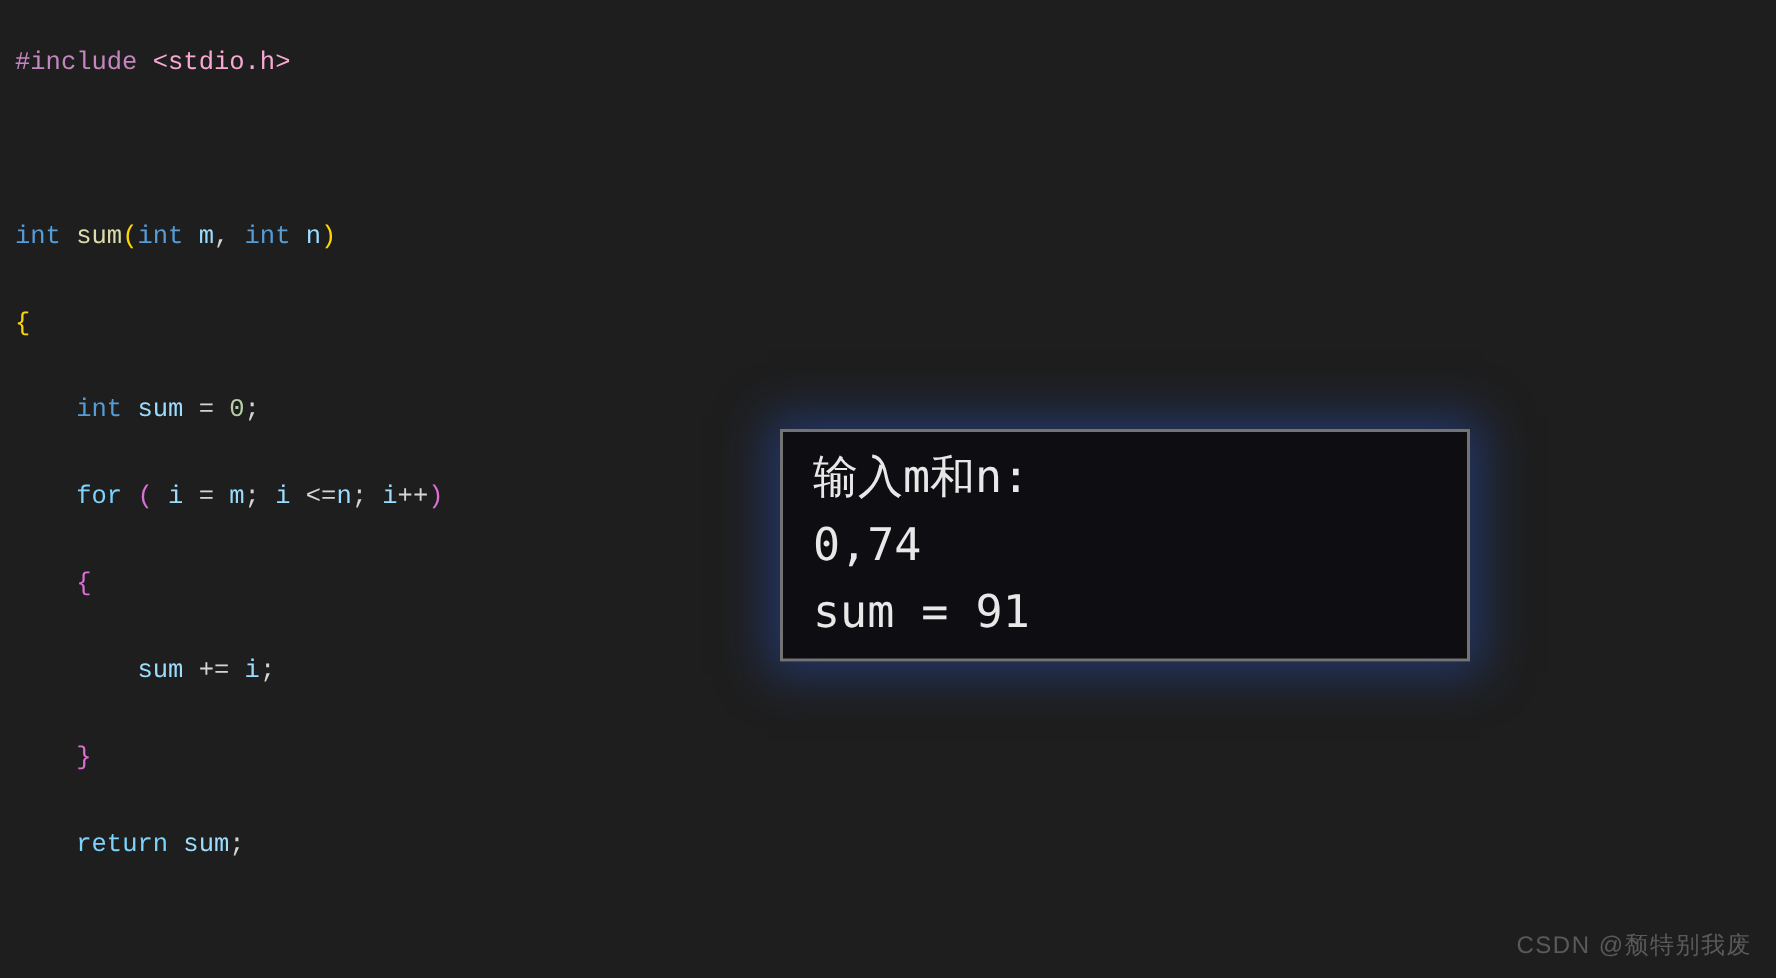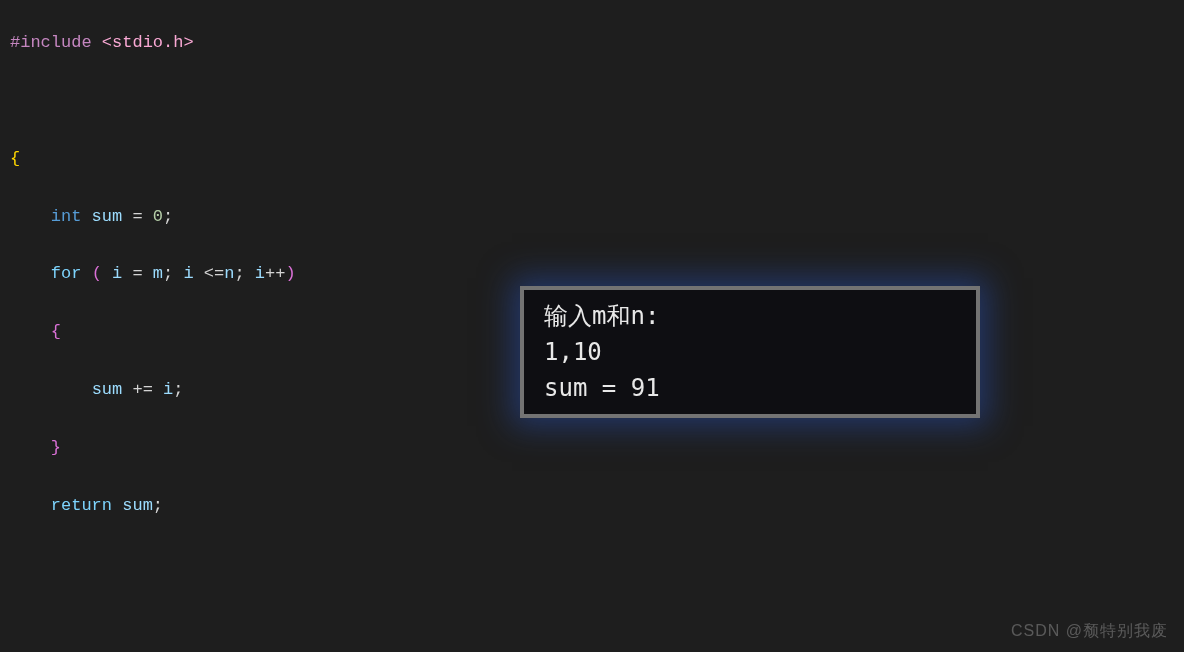--- a/index.html
+++ b/index.html
@@ -29,44 +29,45 @@
     .brace-yellow { color: #ffd700; }
     .brace-pink { color: #da70d6; }
     .paren-yellow { color: #ffd700; }
     .paren-pink { color: #da70d6; }
     .output-box {
       position: absolute;
       top: 286px;
       left: 520px;
       width: 460px;
       background: #0e0e12;
-      border: 4px solid #737373;
+      border: 2px solid #737373;
       box-shadow: 0 0 30px 8px rgba(40, 80, 180, 0.5);
       padding: 8px 20px;
       font-family: 'SimHei', 'Microsoft YaHei', monospace;
-      font-size: 24px;
+      font-size: 30px;
       line-height: 1.5;
       color: #e8e8e8;
     }
     .watermark {
       position: absolute;
       bottom: 8px;
       right: 16px;
       font-family: Liberation Sans, sans-serif;
       font-size: 16px;
       color: rgba(200,200,200,0.35);
       letter-spacing: 1px;
     }
   </style>
 </head>
 <body>
 
 <div class="code-area">
 <span class="line"><span class="kw-preproc">#include</span><span class="string"> &lt;stdio.h&gt;</span></span>
 <span class="line"> </span>
+<span class="line"><span class="kw-type">int</span><span class="func-name"> sum</span><span class="paren-yellow">(</span><span class="kw-type">int</span><span class="var-name"> m</span><span>,</span><span class="kw-type"> int</span><span class="var-name"> n</span><span class="paren-yellow">)</span></span>
 <span class="line"><span class="brace-yellow">{</span></span>
 <span class="line">    <span class="kw-type">int</span><span class="var-name"> sum</span><span> = </span><span class="number">0</span><span>;</span></span>
 <span class="line">    <span class="kw-control">for</span><span> </span><span class="paren-pink">(</span><span class="var-name"> i</span><span> = </span><span class="var-name">m</span><span>;</span><span class="var-name"> i</span><span> &lt;=</span><span class="var-name">n</span><span>;</span><span class="var-name"> i</span><span>++</span><span class="paren-pink">)</span></span>
 <span class="line">    <span class="brace-pink">{</span></span>
 <span class="line">        <span class="var-name">sum</span><span> += </span><span class="var-name">i</span><span>;</span></span>
 <span class="line">    <span class="brace-pink">}</span></span>
 <span class="line">    <span class="kw-control">return</span><span class="var-name"> sum</span><span>;</span></span>
 
 
 
@@ -75,17 +76,17 @@
 
 
 
 
 
 
 </div>
 
 <div class="output-box">
   <div>输入m和n:</div>
-  <div>1,10</div>
+  <div>0,74</div>
   <div>sum = 91</div>
 </div>
 
 <div class="watermark">CSDN @颓特别我废</div>
 
 </body></html>

